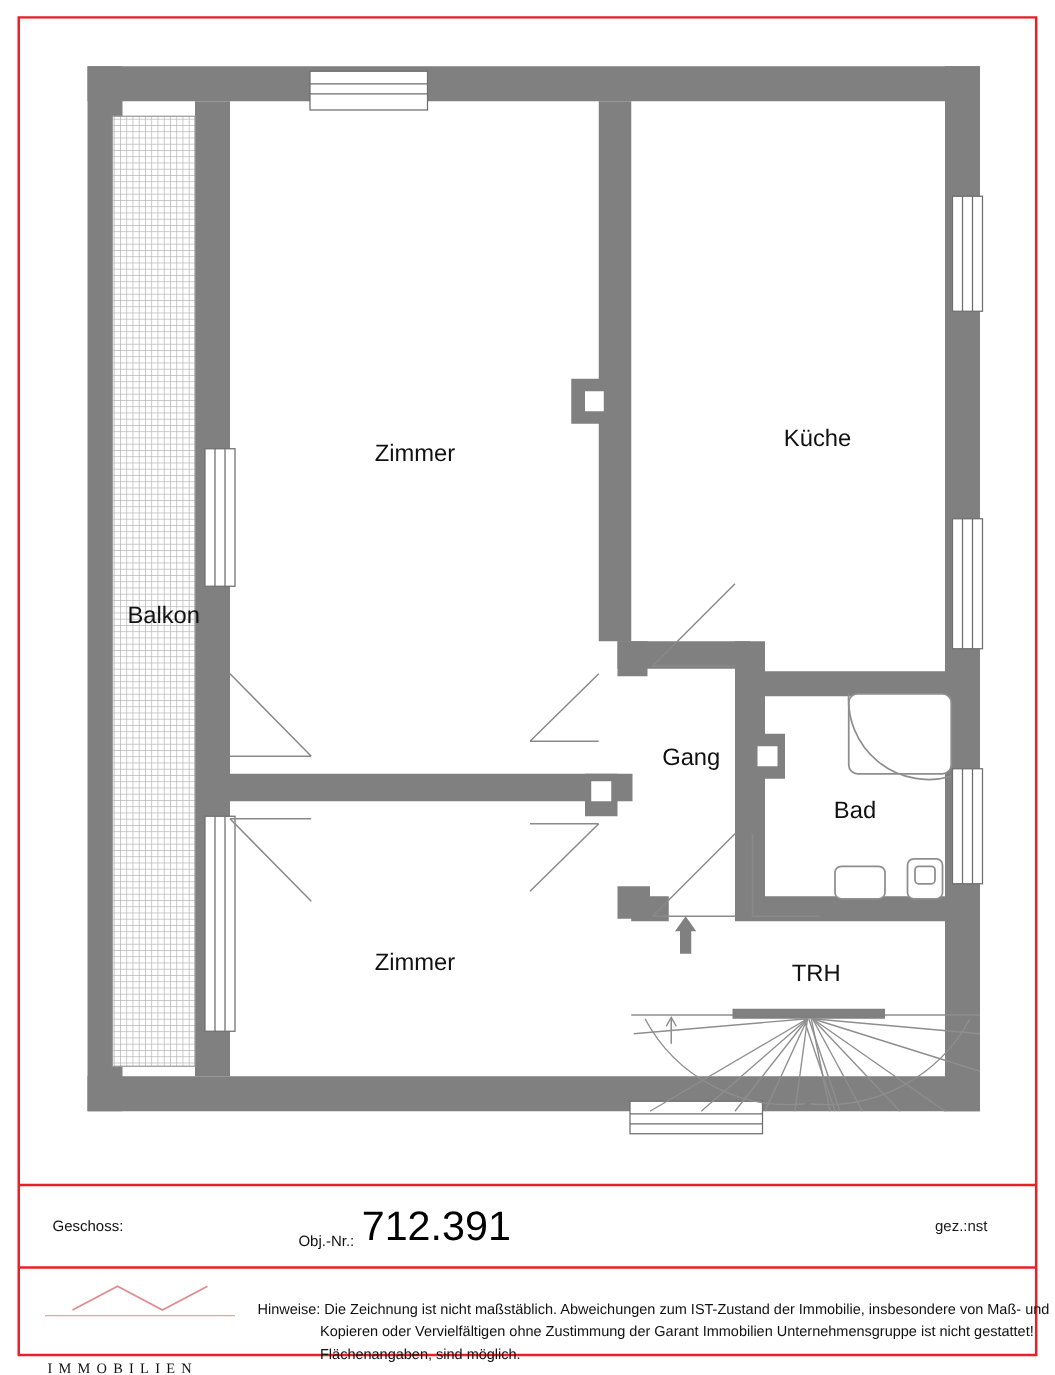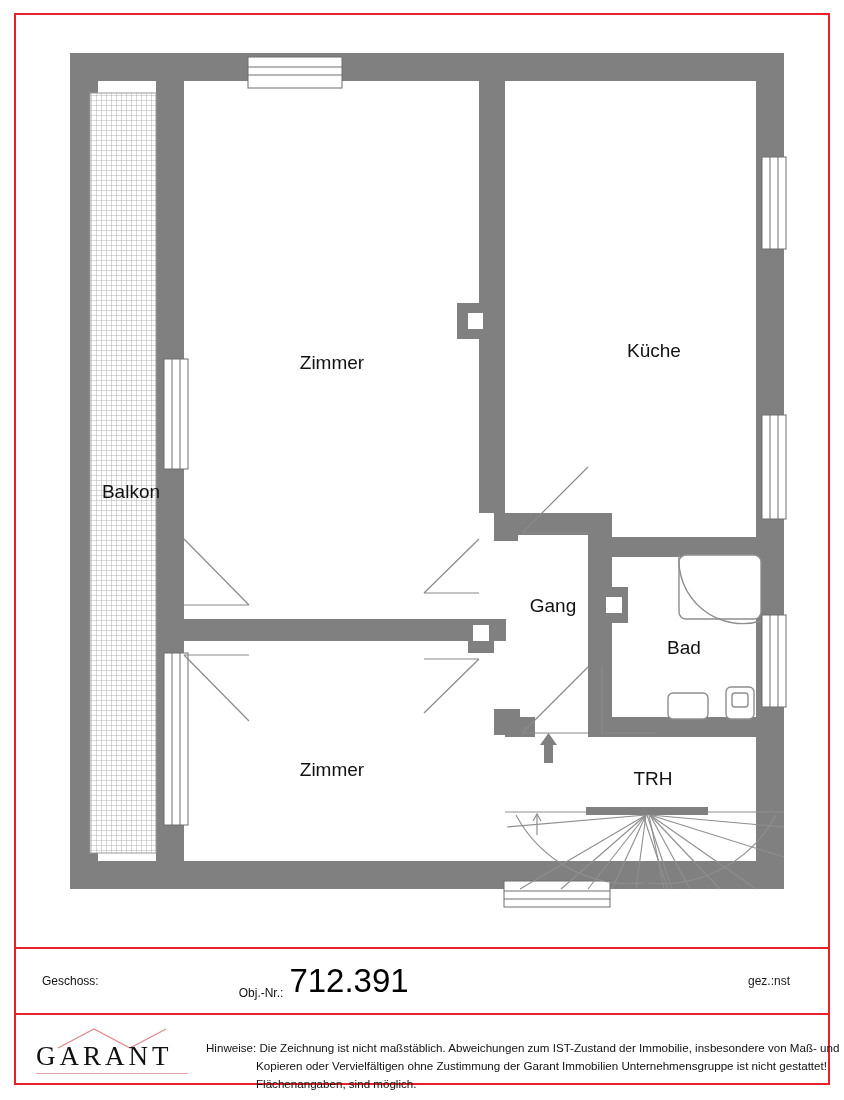--- a/index.html
+++ b/index.html
@@ -319,21 +319,20 @@
       <span class="val-huge">712.391</span>
     </div>
     <div class="tb-right">gez.:nst</div>
   </div>
 
   <div id="footer">
     <div id="logo">
       <svg class="logo-roof" width="112" height="22" viewBox="0 0 112 22">
         <path d="M2 21 L38 2 L74 21 M38 2 L74 21 L110 2" fill="none" stroke="#e08b90" stroke-width="1.4"></path>
       </svg>
-      <div class="logo-word">GARANT</div>
       <div class="logo-rule"></div>
       <div class="logo-sub">IMMOBILIEN</div>
     </div>
     <div id="notes">
       <div class="nline">Hinweise: Die Zeichnung ist nicht maßstäblich. Abweichungen zum IST-Zustand der Immobilie, insbesondere von Maß- und</div>
       <div class="nline indent">Kopieren oder Vervielfältigen ohne Zustimmung der Garant Immobilien Unternehmensgruppe ist nicht gestattet!</div>
       <div class="nline indent">Flächenangaben, sind möglich.</div>
     </div>
   </div>
 

